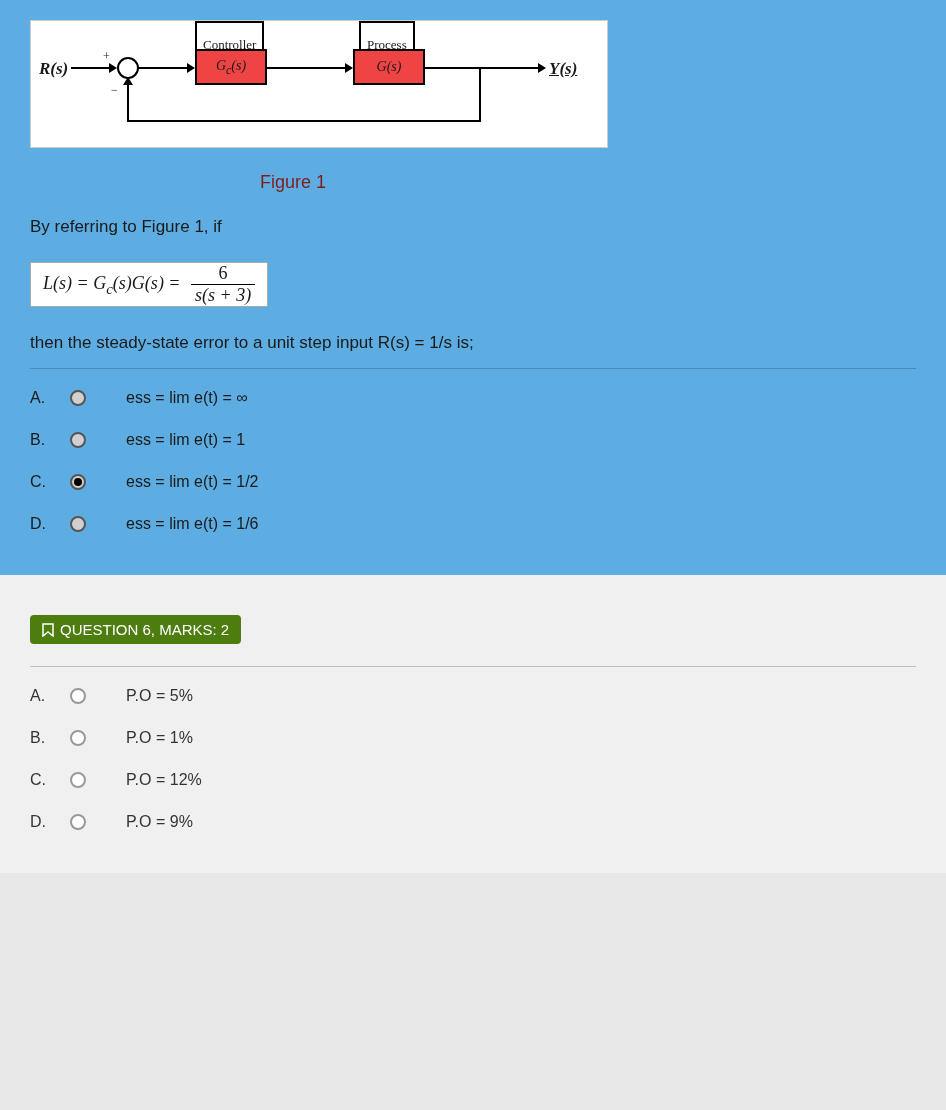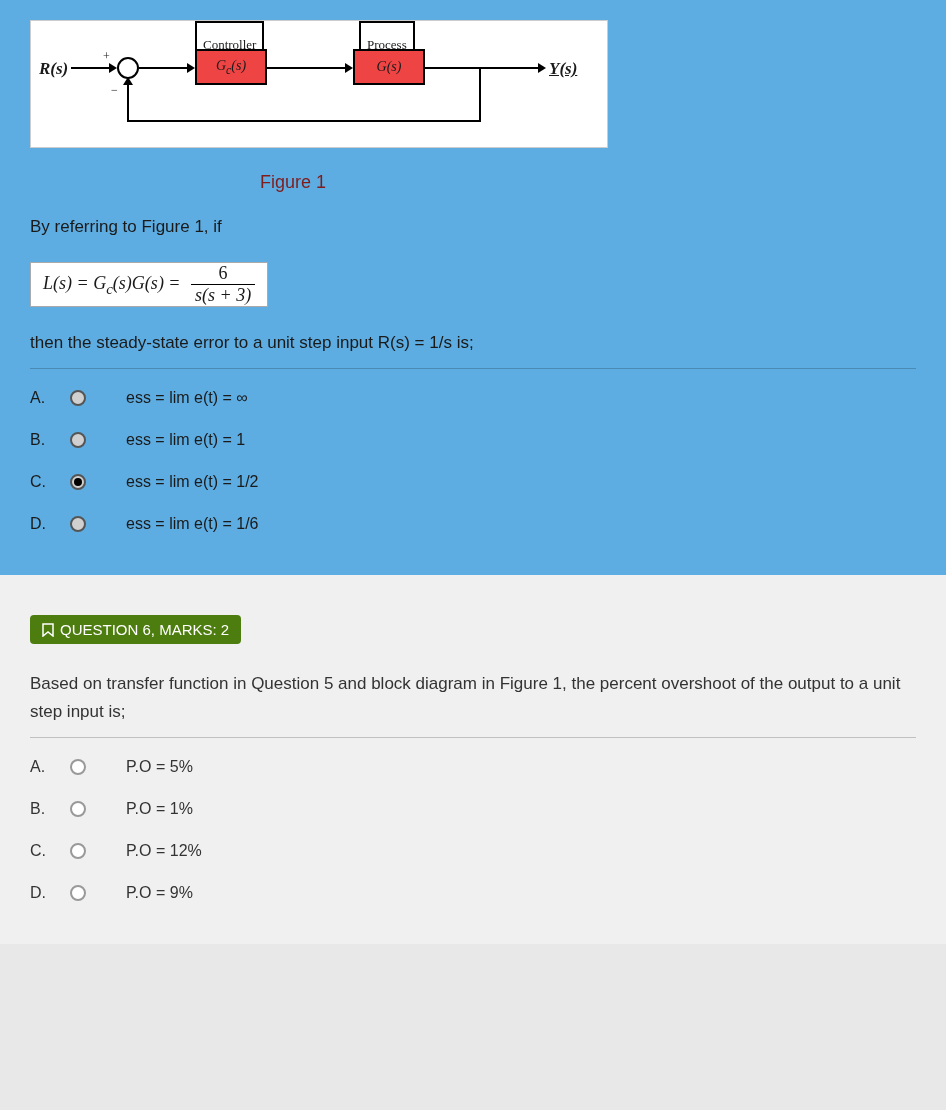--- a/index.html
+++ b/index.html
@@ -281,21 +281,20 @@
 
   <div class="question-badge">
     <span class="bookmark-icon">
       <svg viewBox="0 0 12 14" width="12" height="14">
           <path d="M1 1 h10 v12 l-5 -4 l-5 4 z" fill="none" stroke="#fff" stroke-width="1.5"></path>
         </svg>
     </span>
     <span>QUESTION 6, MARKS: 2</span>
   </div>
 
-  <p class="question-text">Based on transfer function in Question 5 and block diagram in Figure 1, the percent overshoot of the output to a unit step input is;</p>
 
   <hr class="divider">
 
   <div class="option-row">
     <span class="option-letter">A.</span>
     <span class="radio-open"></span>
     <span class="option-text">P.O = 5%</span>
   </div>
   <div class="option-row">
     <span class="option-letter">B.</span>

